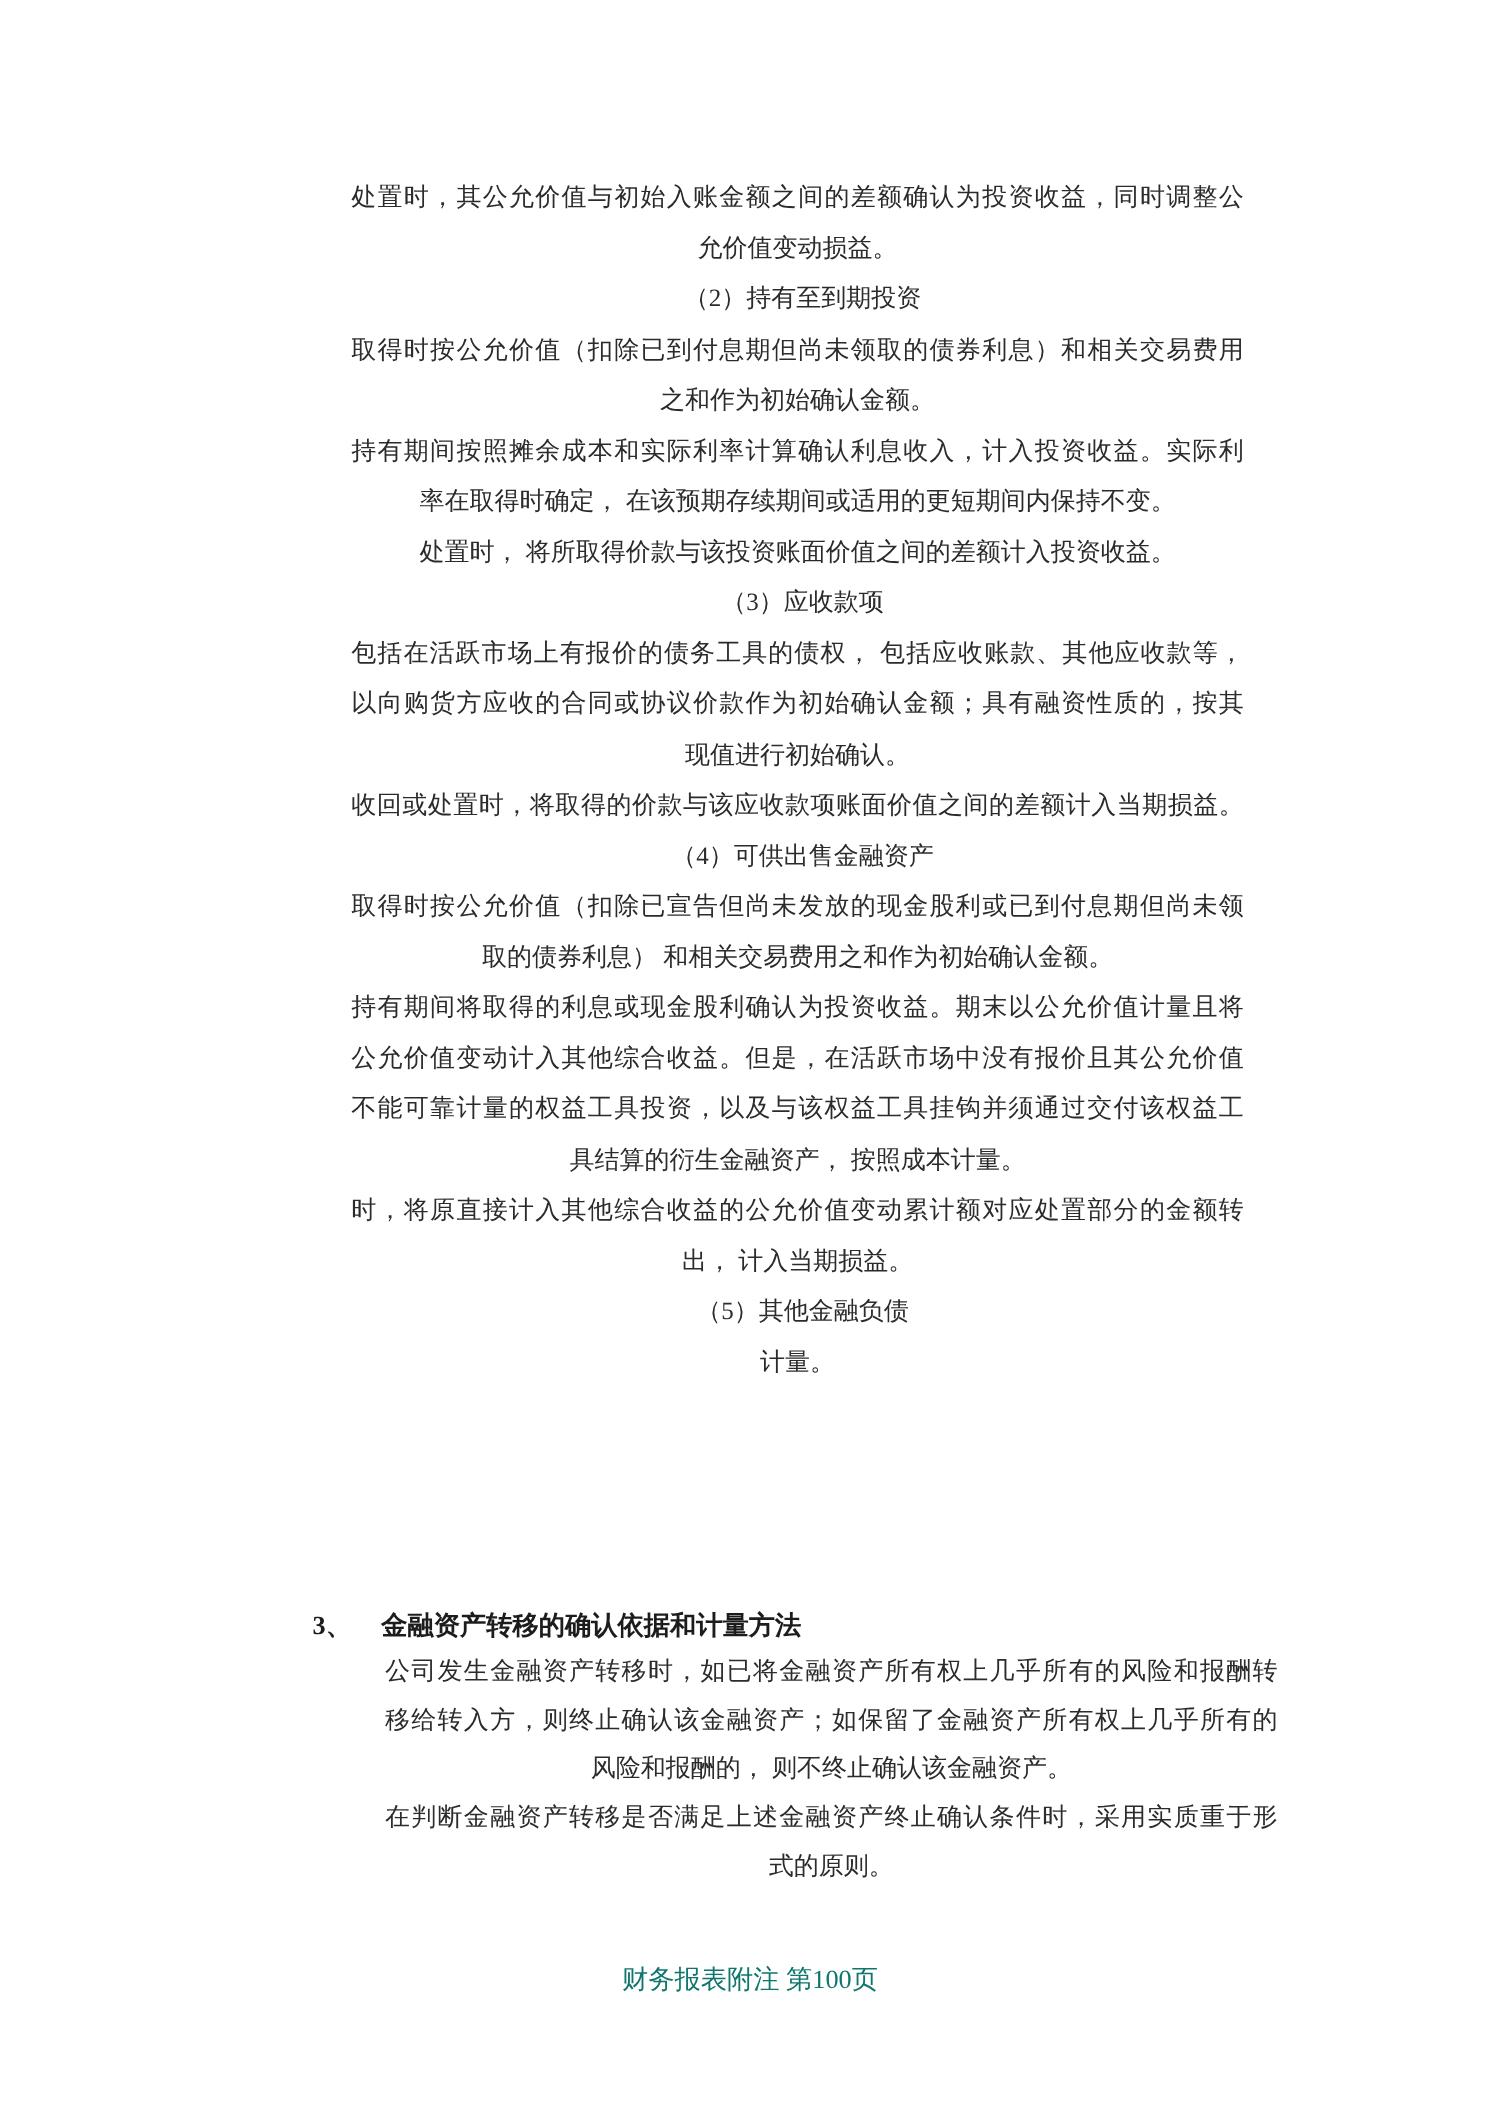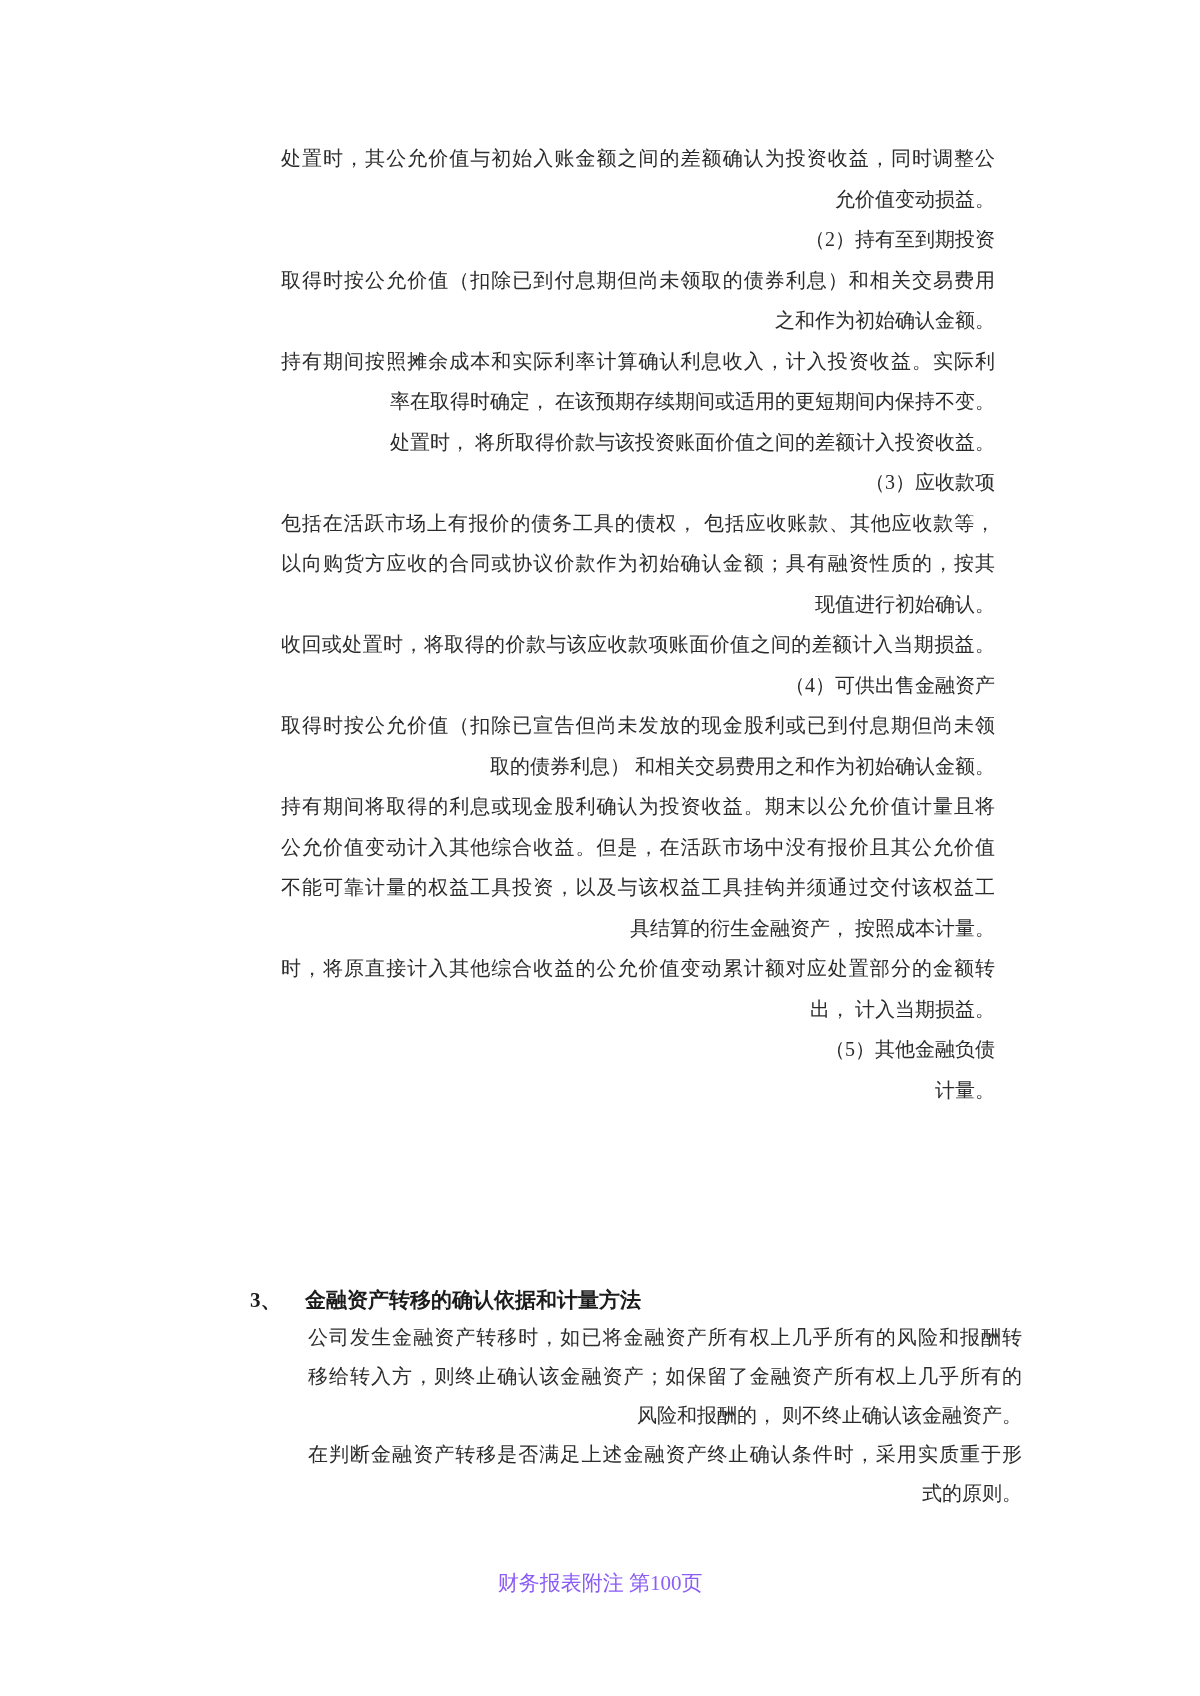--- a/index.html
+++ b/index.html
@@ -5,33 +5,33 @@
   html,body{margin:0;padding:0;}
   body{
     width:1200px;height:1696px;position:relative;
     background:#ffffff;
     font-family:"Liberation Serif","DejaVu Serif",serif;
     color:#2b2b2b;overflow:hidden;
   }
   .page{position:absolute;inset:0;}
   
   .sec2{position:absolute;left:281px;top:138px;width:714px;}
-  .ln{height:40.5px;line-height:40.5px;font-size:20px;text-align:right;}
+  .ln{height:40.5px;line-height:40.5px;font-size:20px;text-align:center;}
   .just{text-align:justify;text-align-last:justify;text-justify:inter-character;}
   .indent{padding-left:8px;}
   
   .s3head{position:absolute;left:250px;top:1281px;height:38px;line-height:38px;display:flex;font-weight:bold;color:#1c1c1c;}
   .s3num{width:55px;font-size:21px;}
   .s3title{font-size:21px;white-space:nowrap;}
   
   .sec3{position:absolute;left:308px;top:1318px;width:714px;}
-  .ln3{height:39px;line-height:39px;font-size:20px;text-align:right;}
+  .ln3{height:39px;line-height:39px;font-size:20px;text-align:center;}
   
   .footer{position:absolute;left:0;top:1570px;width:1200px;height:26px;line-height:26px;
-          text-align:center;font-size:21px;color:#8b5cf6;}
+          text-align:center;font-size:21px;color:#0f766e;}
 </style>
 </head>
 <body>
 
 <div class="page">
 
   <div class="sec2">
     <div class="ln just">处置时，其公允价值与初始入账金额之间的差额确认为投资收益，同时调整公</div>
     <div class="ln">允价值变动损益。</div>
     <div class="ln indent">（2）持有至到期投资</div>

